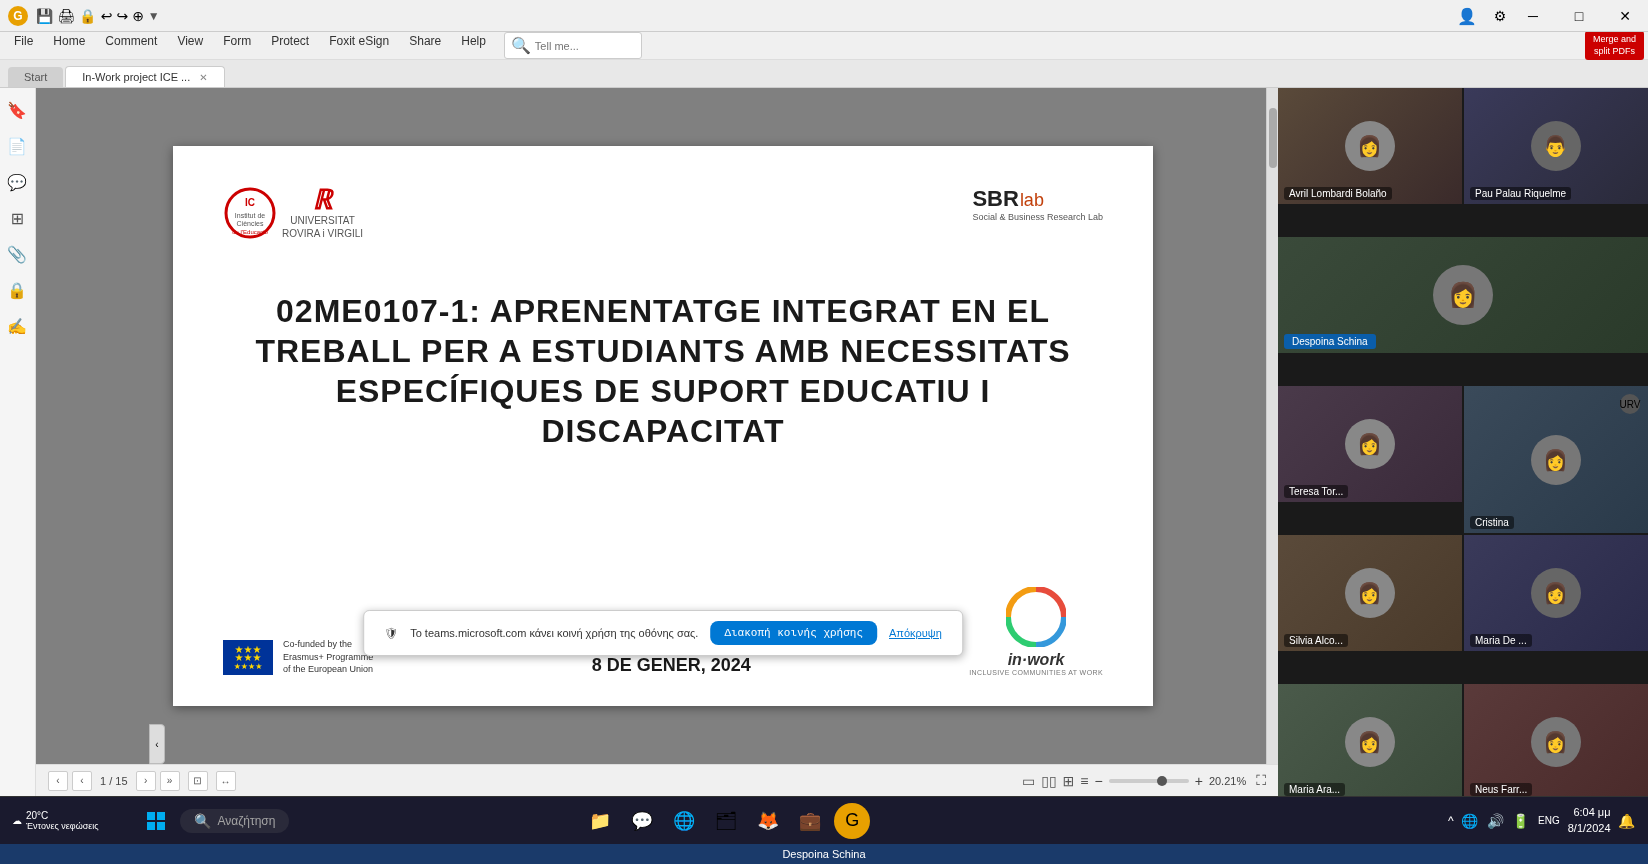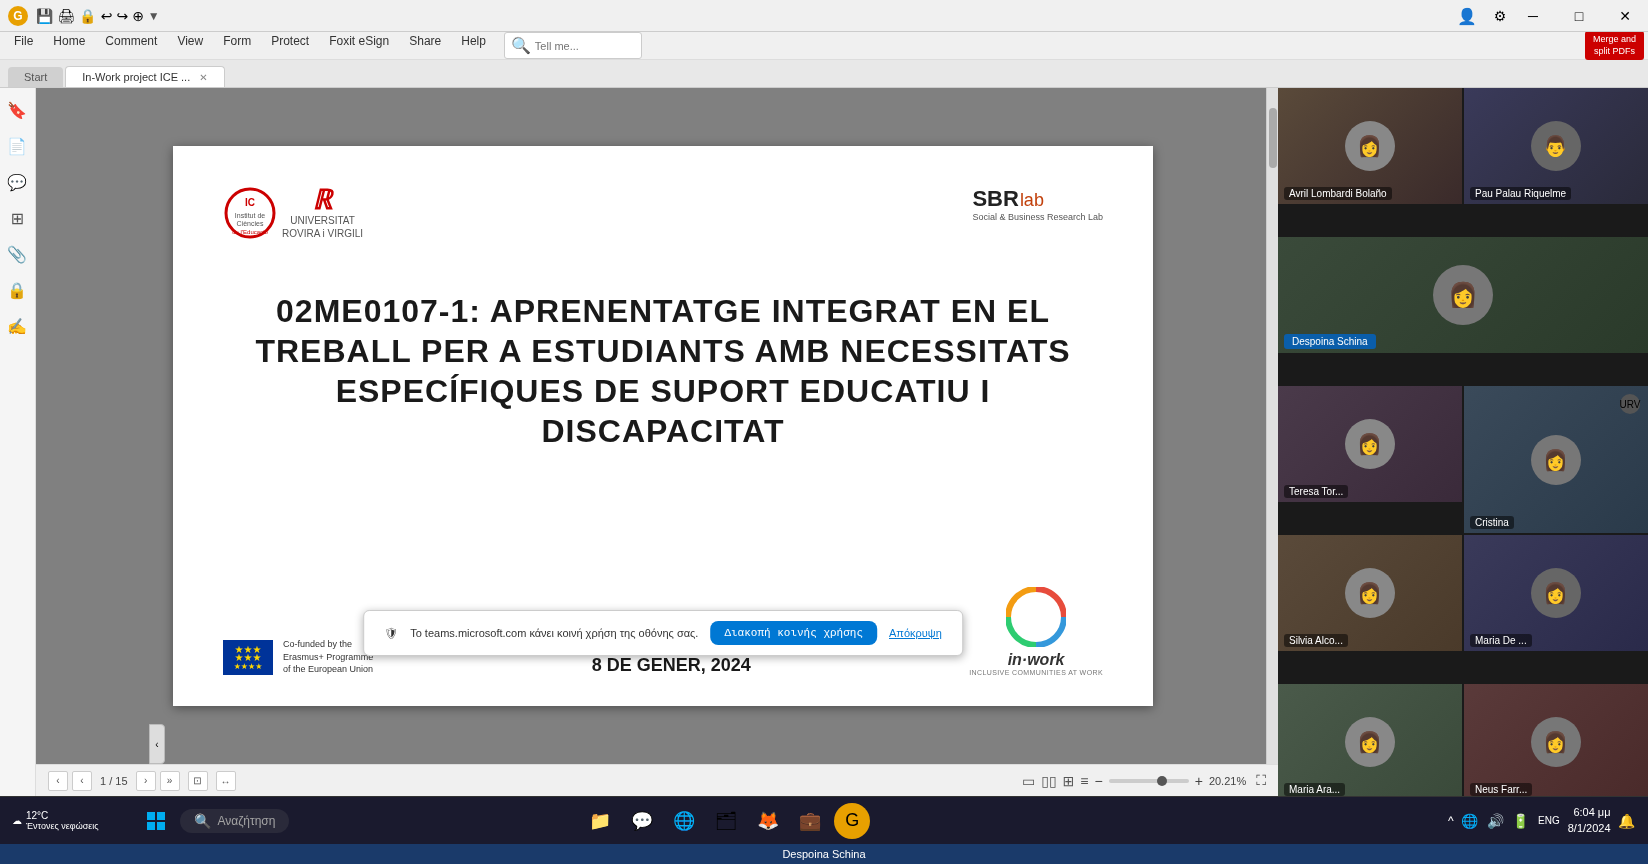--- a/index.html
+++ b/index.html
@@ -345,21 +345,21 @@
           <div class="plus-badge">+10</div>
         </div>
       </div>
     </div>
   </div>
 
   <div class="taskbar">
     <div class="taskbar-weather">
       <span>☁</span>
       <div>
-        <div>12°C</div>
+        <div>20°C</div>
         <div style="font-size:9px;">Έντονες νεφώσεις</div>
       </div>
     </div>
     <div class="taskbar-start">
       <svg width="20" height="20" viewBox="0 0 20 20">
         <rect x="1" y="1" width="8" height="8" fill="#00adef"></rect>
         <rect x="11" y="1" width="8" height="8" fill="#00adef"></rect>
         <rect x="1" y="11" width="8" height="8" fill="#00adef"></rect>
         <rect x="11" y="11" width="8" height="8" fill="#00adef"></rect>
       </svg>

